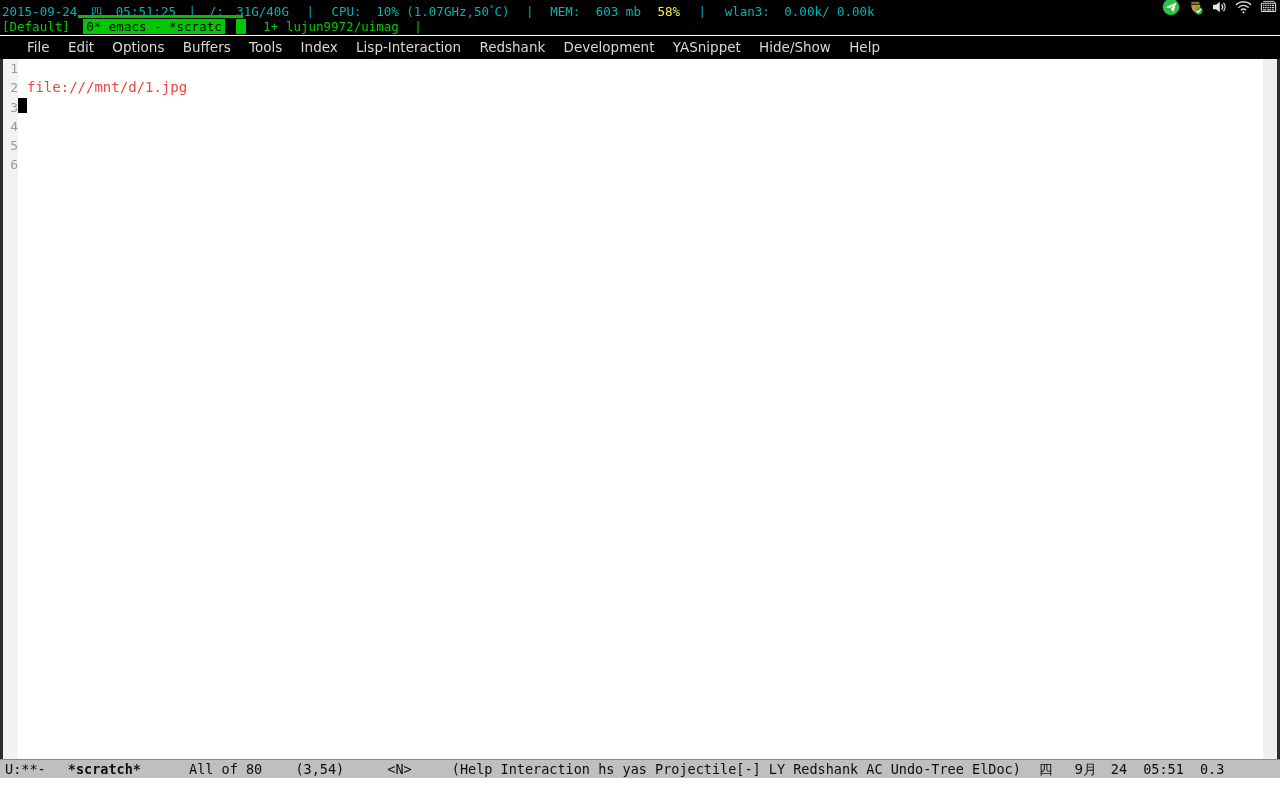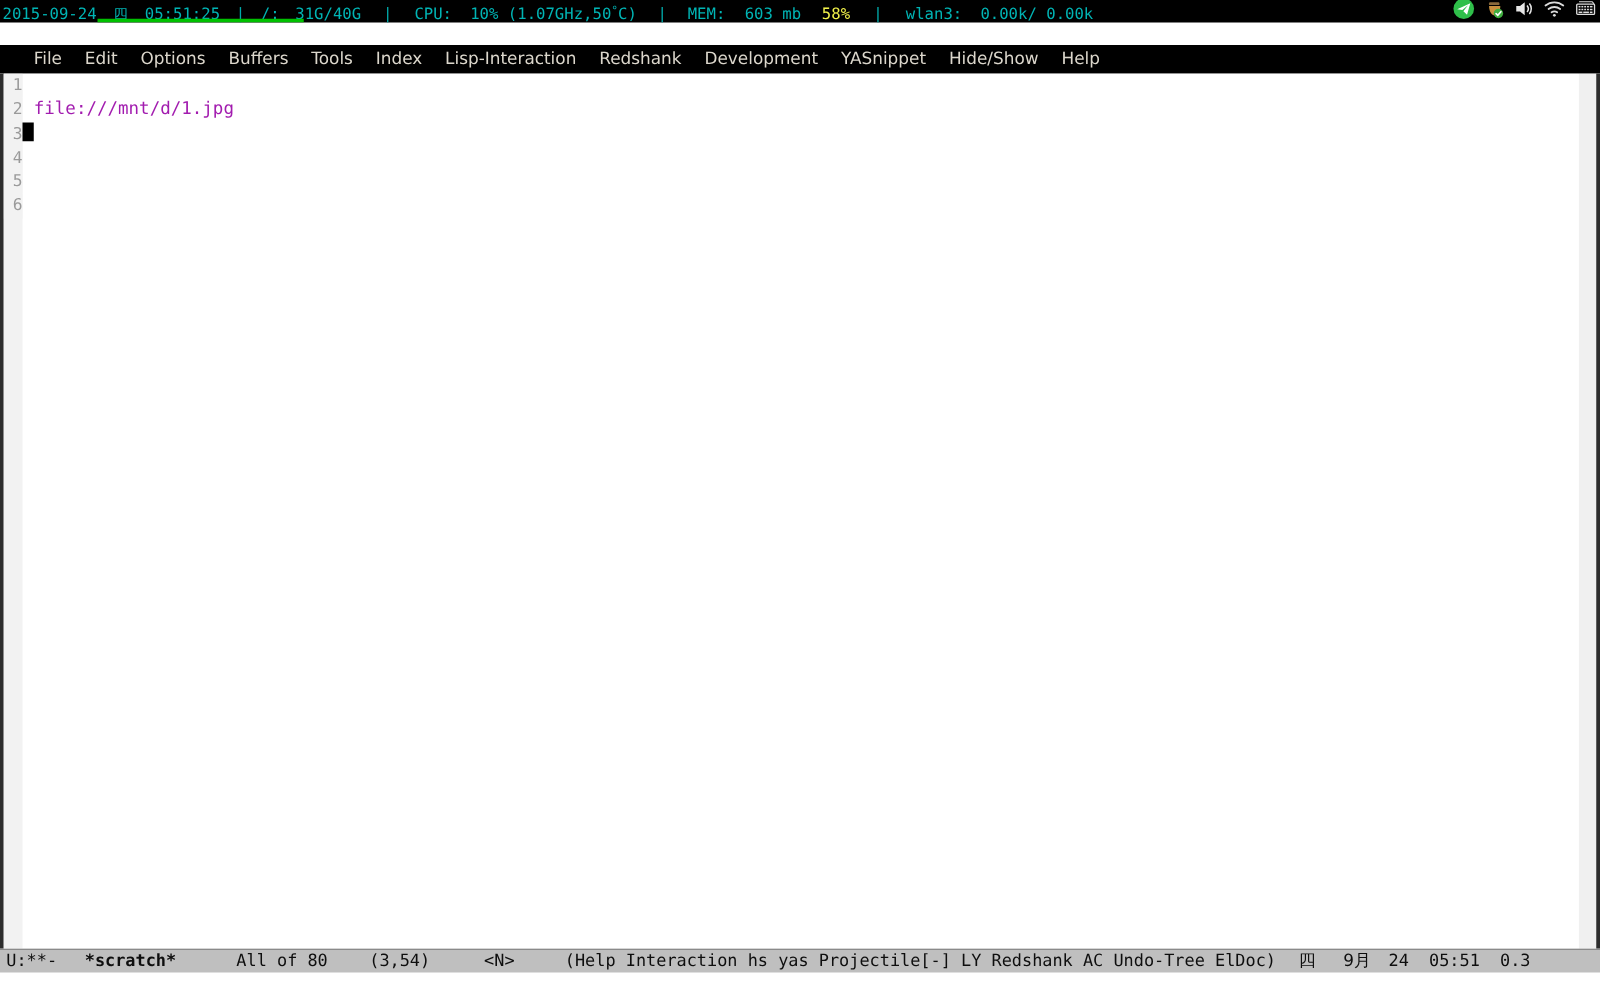--- a/index.html
+++ b/index.html
@@ -176,21 +176,21 @@
     color: #9a9a9a;
     font-size: 13px;
     line-height: 19.3px;
     background: #f2f2f2;
     padding-right: 0px;
     box-sizing: border-box;
     user-select: none;
   }
   .code-text {
     padding-left: 9px;
-    color: #a21caf;
+    color: #ef4444;
     white-space: pre;
     line-height: 19.3px;
     font-size: 14px;
   }
   .cursor-block {
     display: inline-block;
     width: 9px;
     height: 15px;
     background: #000000;
     vertical-align: -3px;
@@ -310,20 +310,29 @@
             <rect x="16.5" y="12" width="2.8" height="1.6"></rect>
             <rect x="4.5" y="15" width="4" height="1.6"></rect>
               <rect x="9.5" y="15" width="6" height="1.6"></rect>
             <rect x="16.5" y="15" width="2.8" height="1.6"></rect>
           </g>
         </svg>
       </span>
     </div>
   </div>
 
+  <div class="taskbar">
+    <div class="tb-inner">
+      <span class="tb-desktop">[Default]</span>
+      <span class="tb-win-active">0* emacs - *scratc</span>
+      <span class="tb-win-tail">|</span>
+      <span class="tb-win">1+ lujun9972/uimag</span>
+      <span class="tb-pipe">|</span>
+    </div>
+  </div>
 
   <div class="menubar">
     <span class="menu-item">File</span>
     <span class="menu-item">Edit</span>
     <span class="menu-item">Options</span>
     <span class="menu-item">Buffers</span>
     <span class="menu-item">Tools</span>
     <span class="menu-item">Index</span>
     <span class="menu-item">Lisp-Interaction</span>
     <span class="menu-item">Redshank</span>

